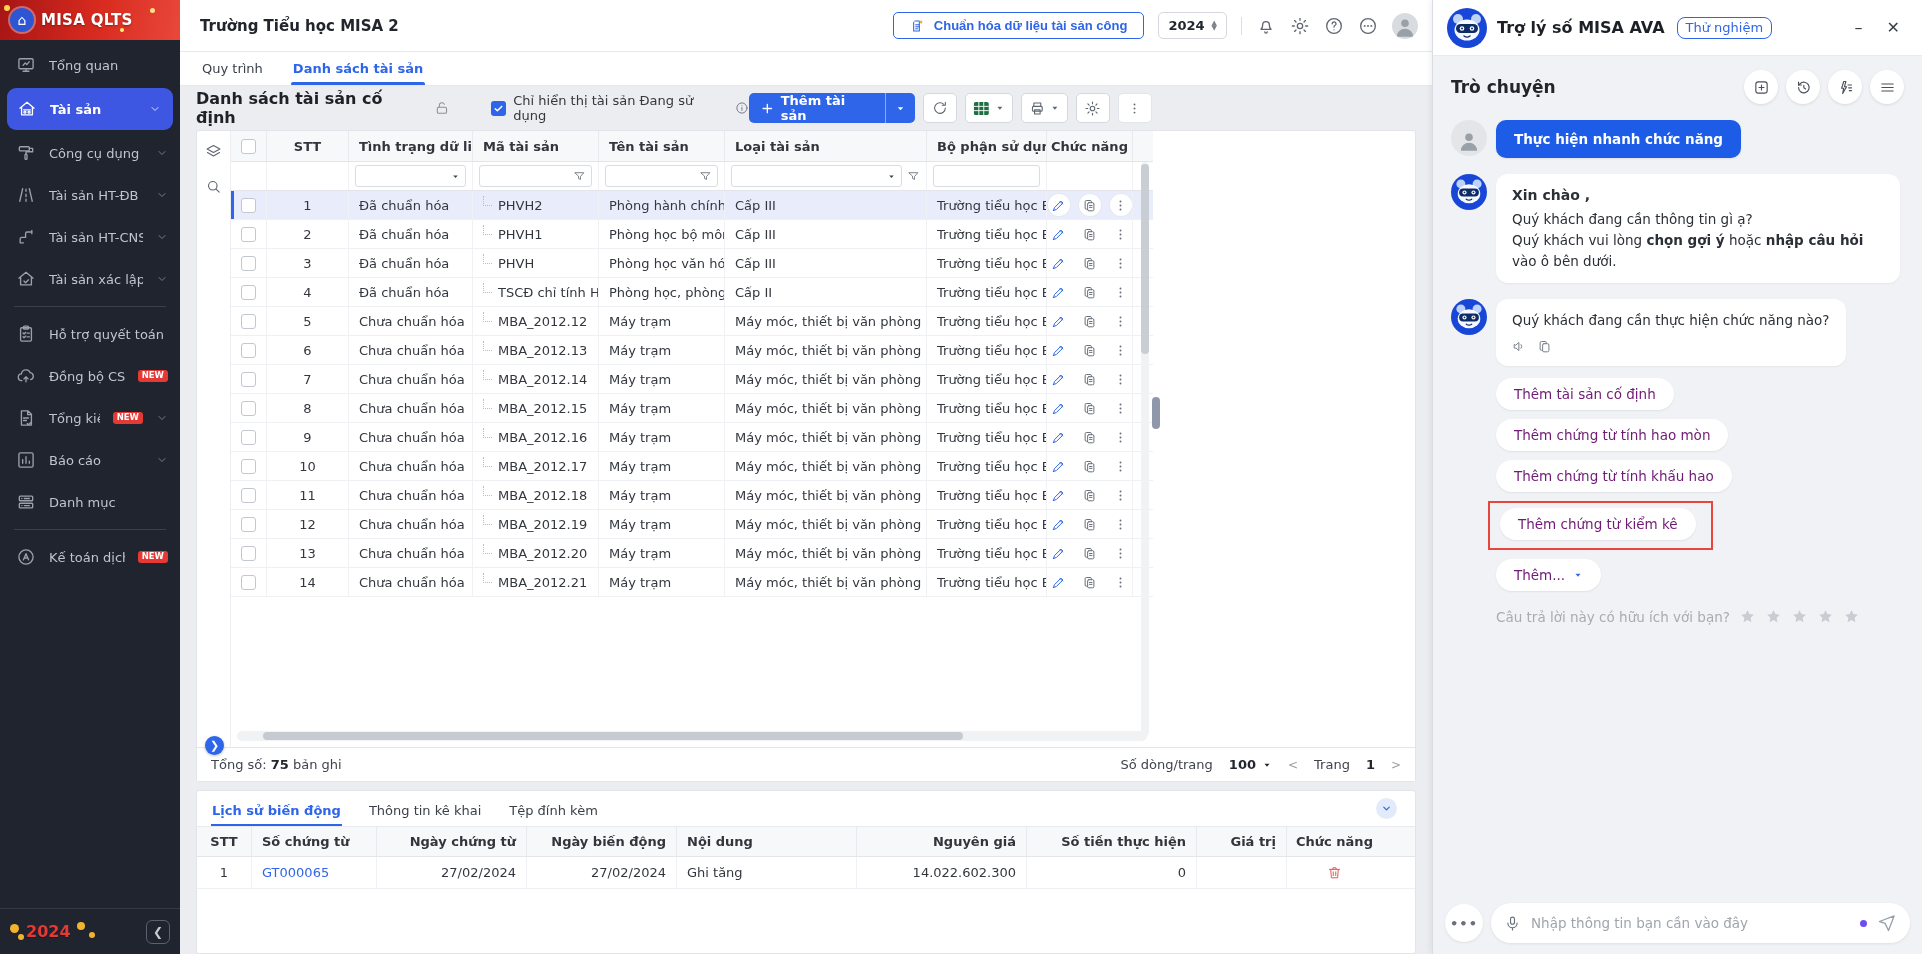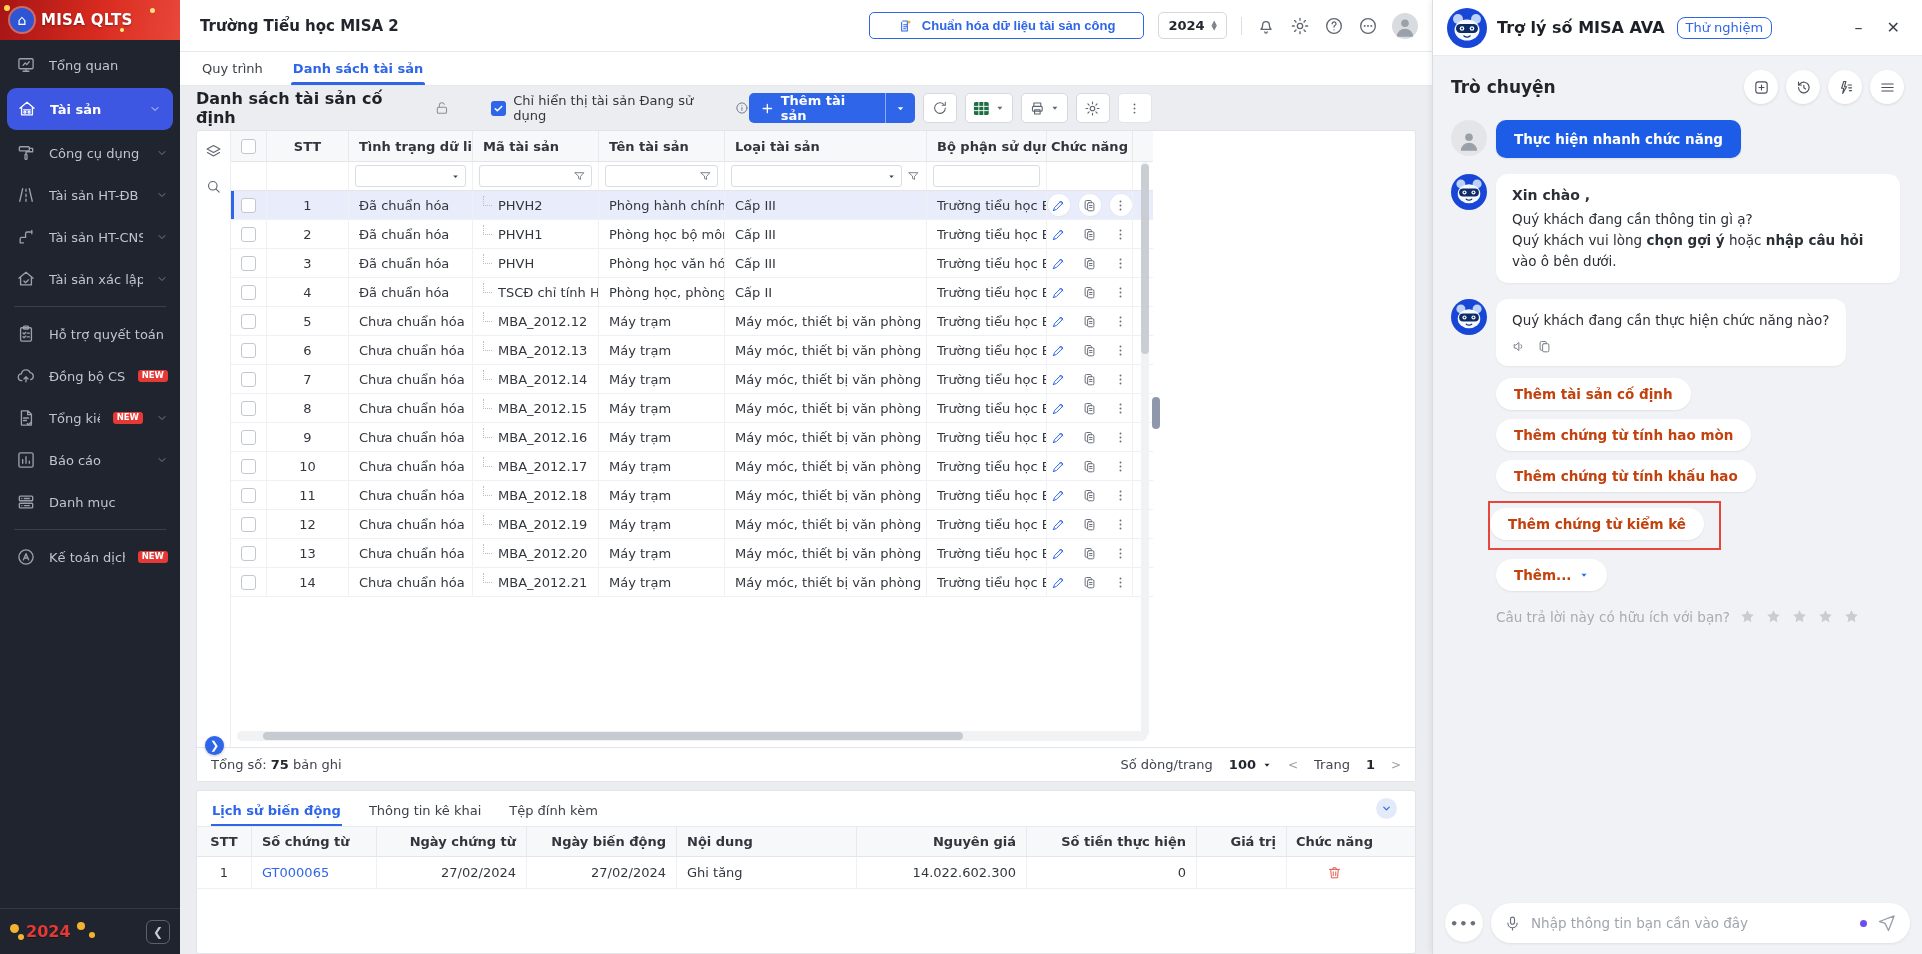--- a/index.html
+++ b/index.html
@@ -25,21 +25,21 @@
   .side-footer { height:46px; border-top:1px solid #343945; display:flex; align-items:center; justify-content:space-between; padding:0 10px 0 26px; position:relative; }
   .festive { position:relative; font-weight:bold; font-size:16px; color:#e53935; text-shadow:0 1px 0 rgba(0,0,0,.4); }
   .festive .coin { position:absolute; border-radius:50%; background:#f2b430; }
   .collapse-btn { width:24px; height:24px; border:1px solid #5a6070; border-radius:6px; color:#c7ccd4; display:flex; align-items:center; justify-content:center; font-size:12px; cursor:pointer; }
 
   
   .main { flex:1; display:flex; flex-direction:column; min-width:0; background:#ecedf1; position:relative; }
   .topbar { height:52px; background:#fff; display:flex; align-items:center; padding:0 14px 0 20px; border-bottom:1px solid #e6e8ec; }
   .page-title { font-size:15px; font-weight:bold; color:#22252c; flex:1; }
   .topbar-right { display:flex; align-items:center; gap:14px; }
-  .normalize-btn { height:27px; display:flex; align-items:center; gap:8px; border:1px solid #2e65e9; border-radius:5px; padding:0 28px; color:#2e65e9; font-weight:bold; font-size:13px; background:#fff; cursor:pointer; }
+  .normalize-btn { height:27px; display:flex; align-items:center; gap:8px; border:1px solid #2e65e9; border-radius:5px; padding:0 16px; color:#2e65e9; font-weight:bold; font-size:13px; background:#fff; cursor:pointer; }
   .year-box { height:27px; border:1px solid #d5d8de; border-radius:5px; background:#fff; display:flex; align-items:center; gap:7px; padding:0 9px; font-weight:bold; color:#24272e; cursor:pointer; }
   .spin { display:flex; flex-direction:column; line-height:5px; font-size:7px; color:#7b8089; }
   .vbar { width:1px; height:18px; background:#dcdee3; }
   .tico { width:20px; height:20px; color:#5f6670; cursor:pointer; }
   .avatar { width:26px; height:26px; border-radius:50%; background:#d8dbe0; overflow:hidden; cursor:pointer; }
 
   .tabsbar { height:34px; background:#fff; display:flex; align-items:flex-end; gap:26px; padding:0 20px; border-bottom:1px solid #e6e8ec; }
   .tab { padding:8px 2px 9px; color:#3c4149; cursor:pointer; position:relative; }
   .tab.active { color:#2e65e9; font-weight:bold; }
   .tab.active::after { content:""; position:absolute; left:0; right:0; bottom:0; height:3px; background:#2e65e9; border-radius:2px 2px 0 0; }
@@ -128,23 +128,23 @@
   .msg-row { display:flex; align-items:flex-start; gap:9px; margin-bottom:16px; }
   .bubble { background:#fff; border-radius:12px; padding:11px 16px 12px; box-shadow:0 1px 2px rgba(0,0,0,.05); line-height:1.55; font-size:13.5px; color:#2b2f36; }
   .bubble .b-title { font-weight:bold; font-size:14px; margin-bottom:2px; }
   .bubble.wide { flex:1; margin-right:4px; }
   .user-avatar { width:36px; height:36px; border-radius:50%; background:#e3e5e9; display:flex; align-items:center; justify-content:center; overflow:hidden; flex:0 0 auto; }
   .user-avatar svg { width:26px; height:26px; color:#9aa0a8; margin-top:6px; }
   .user-bubble { background:#1d5ce6; color:#fff; font-weight:bold; font-size:13.5px; border-radius:10px; padding:11px 18px; box-shadow:0 1px 2px rgba(0,0,0,.08); }
   .msg-tools { display:flex; gap:10px; margin-top:8px; color:#7a808a; }
   .msg-tools svg { width:15px; height:15px; cursor:pointer; }
   .chips-col { margin-left:45px; display:flex; flex-direction:column; align-items:flex-start; gap:9px; }
-  .chip { background:#fff; border-radius:17px; padding:8px 18px; color:#c2410c; font-weight:bold; font-size:13.5px; box-shadow:0 1px 2px rgba(0,0,0,.07); cursor:pointer; display:flex; align-items:center; gap:8px; }
+  .chip { background:#fff; border-radius:17px; padding:8px 18px; color:#701a75; font-weight:normal; font-size:13.5px; box-shadow:0 1px 2px rgba(0,0,0,.07); cursor:pointer; display:flex; align-items:center; gap:8px; }
   .chip .caret { color:#2e65e9; }
-  .chip-highlight { border:2.5px solid #e8463c; padding:5px 15px 8px 0; margin-left:-8px; }
+  .chip-highlight { border:2.5px solid #e8463c; padding:5px 15px 8px 10px; margin-left:-8px; }
   .rating-row { display:flex; align-items:center; gap:7px; margin:17px 0 0 45px; color:#a7acb4; font-size:13.5px; }
   .star { width:17px; height:17px; color:#c9ccd2; cursor:pointer; margin-left:2px; }
   .chat-input-bar { position:absolute; left:12px; right:12px; bottom:11px; display:flex; align-items:center; gap:8px; }
   .more-circle { width:38px; height:38px; border-radius:50%; background:#fff; box-shadow:0 1px 3px rgba(0,0,0,.08); display:flex; align-items:center; justify-content:center; color:#6a707a; font-weight:bold; letter-spacing:1px; cursor:pointer; flex:0 0 auto; }
   .input-pill { flex:1; height:40px; background:#fff; border-radius:20px; box-shadow:0 1px 3px rgba(0,0,0,.08); display:flex; align-items:center; padding:0 13px; gap:10px; }
   .input-pill svg.mic { width:17px; height:17px; color:#6a707a; flex:0 0 auto; cursor:pointer; }
   .input-pill input { flex:1; border:none; outline:none; font-family:inherit; font-size:13.5px; color:#33373e; background:transparent; }
   .input-pill input::placeholder { color:#a0a5ad; }
   .purple-dot { width:7px; height:7px; border-radius:50%; background:#6d4df2; flex:0 0 auto; }
   .send-ic { width:20px; height:20px; color:#9aa0a8; cursor:pointer; flex:0 0 auto; }

